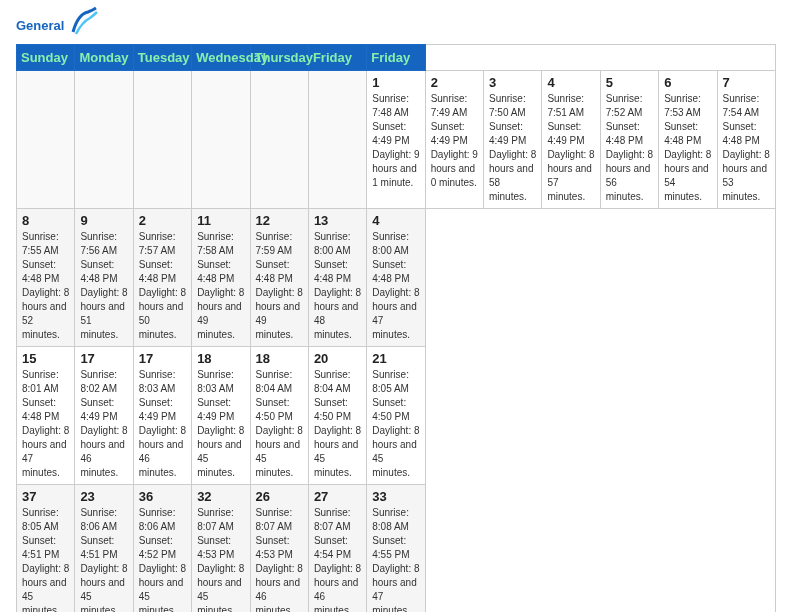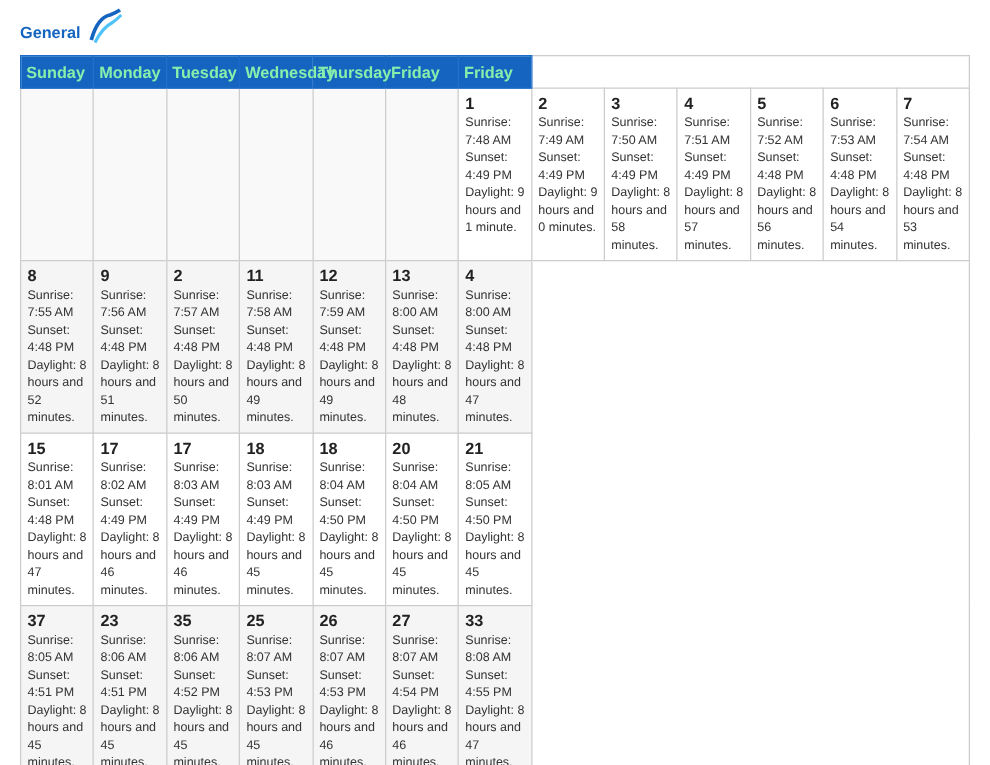--- a/index.html
+++ b/index.html
@@ -227,25 +227,25 @@
         <tr>
           <td>
         <span class="day-num">37</span>
         <span class="day-info">Sunrise: 8:05 AM<br>Sunset: 4:51 PM<br>Daylight: 8 hours and 45 minutes.</span>
       </td>
           <td>
         <span class="day-num">23</span>
         <span class="day-info">Sunrise: 8:06 AM<br>Sunset: 4:51 PM<br>Daylight: 8 hours and 45 minutes.</span>
       </td>
           <td>
-        <span class="day-num">35</span>
+        <span class="day-num">36</span>
         <span class="day-info">Sunrise: 8:06 AM<br>Sunset: 4:52 PM<br>Daylight: 8 hours and 45 minutes.</span>
       </td>
           <td>
-        <span class="day-num">25</span>
+        <span class="day-num">32</span>
         <span class="day-info">Sunrise: 8:07 AM<br>Sunset: 4:53 PM<br>Daylight: 8 hours and 45 minutes.</span>
       </td>
           <td>
         <span class="day-num">26</span>
         <span class="day-info">Sunrise: 8:07 AM<br>Sunset: 4:53 PM<br>Daylight: 8 hours and 46 minutes.</span>
       </td>
           <td>
         <span class="day-num">27</span>
         <span class="day-info">Sunrise: 8:07 AM<br>Sunset: 4:54 PM<br>Daylight: 8 hours and 46 minutes.</span>
       </td>

